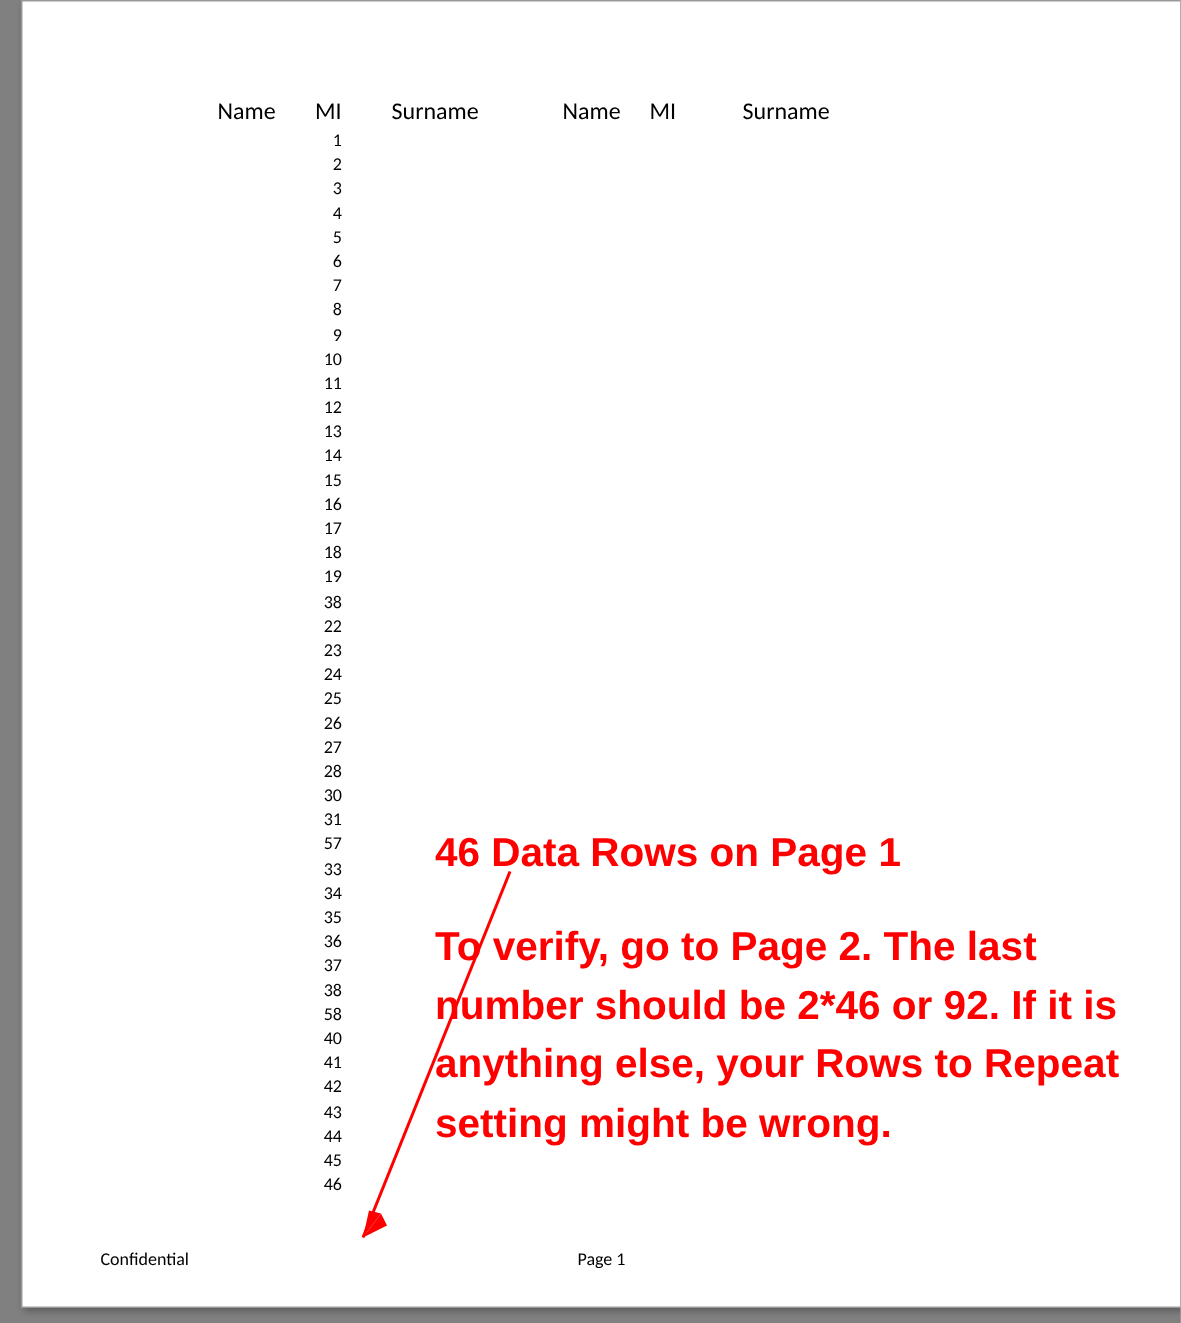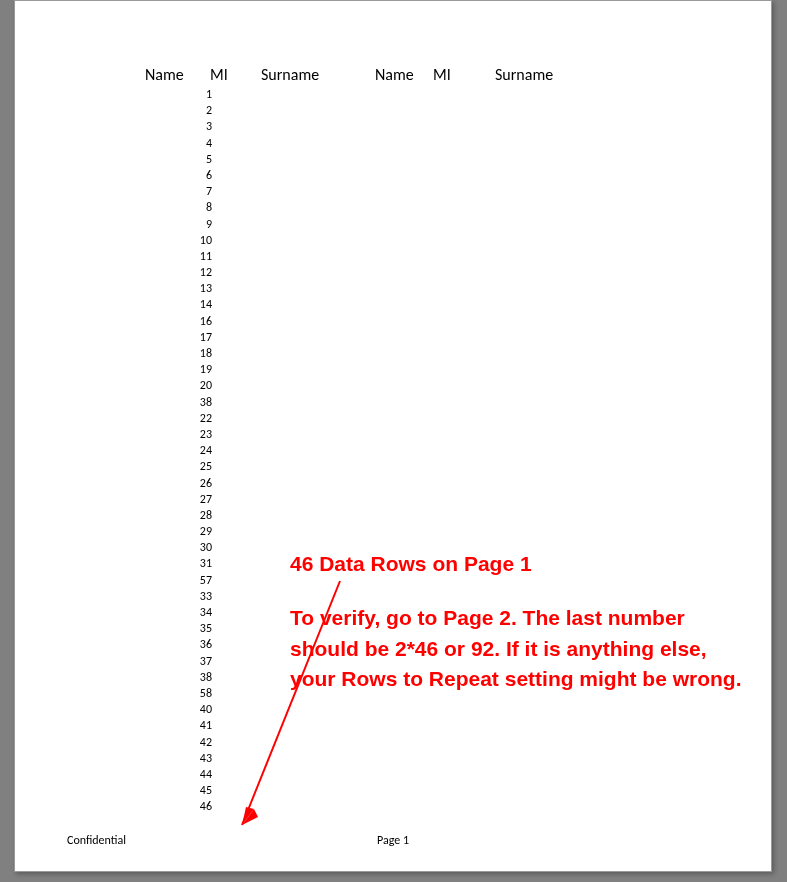--- a/index.html
+++ b/index.html
@@ -17,20 +17,21 @@
   }
   .page {
     position: absolute;
     left: 14px;
     top: 0;
     width: 756px;
     height: 870px;
     background: #ffffff;
     border: 1px solid #999;
     box-shadow: 2px 2px 5px rgba(0,0,0,0.3);
+    padding-left: 16px;
   }
   .content {
     position: absolute;
     left: 0;
     top: 64px;
     right: 0;
   }
   .col-name1  { position: absolute; left: 130px; }
   .col-mi1    { position: absolute; left: 195px; }
   .col-surn1  { position: absolute; left: 246px; }
@@ -75,21 +76,21 @@
     right: 0;
     text-align: center;
   }
   .annotation {
     position: absolute;
     left: 275px;
     top: 548px;
     width: 460px;
     color: #ff0000;
     font-weight: bold;
-    font-size: 21px;
+    font-size: 27px;
     line-height: 1.45;
     font-family: Arial, sans-serif;
   }
   .arrow-svg {
     position: absolute;
     left: 215px;
     top: 570px;
     width: 120px;
     height: 270px;
     pointer-events: none;
@@ -147,35 +148,35 @@
           <div class="data-row">
             <span class="num">12</span>
           </div>
           <div class="data-row">
             <span class="num">13</span>
           </div>
           <div class="data-row">
             <span class="num">14</span>
           </div>
           <div class="data-row">
+            <span class="num">15</span>
+          </div>
+          <div class="data-row">
             <span class="num">16</span>
           </div>
           <div class="data-row">
             <span class="num">17</span>
           </div>
           <div class="data-row">
             <span class="num">18</span>
           </div>
           <div class="data-row">
             <span class="num">19</span>
           </div>
           <div class="data-row">
-            <span class="num">20</span>
-          </div>
-          <div class="data-row">
             <span class="num">38</span>
           </div>
           <div class="data-row">
             <span class="num">22</span>
           </div>
           <div class="data-row">
             <span class="num">23</span>
           </div>
           <div class="data-row">
             <span class="num">24</span>
@@ -184,23 +185,20 @@
             <span class="num">25</span>
           </div>
           <div class="data-row">
             <span class="num">26</span>
           </div>
           <div class="data-row">
             <span class="num">27</span>
           </div>
           <div class="data-row">
             <span class="num">28</span>
-          </div>
-          <div class="data-row">
-            <span class="num">29</span>
           </div>
           <div class="data-row">
             <span class="num">30</span>
           </div>
           <div class="data-row">
             <span class="num">31</span>
           </div>
           <div class="data-row">
             <span class="num">57</span>
           </div>

